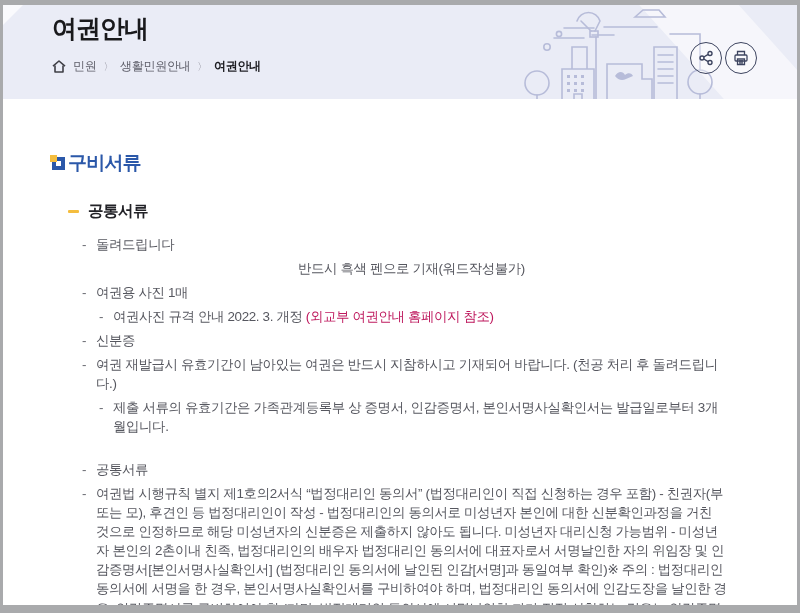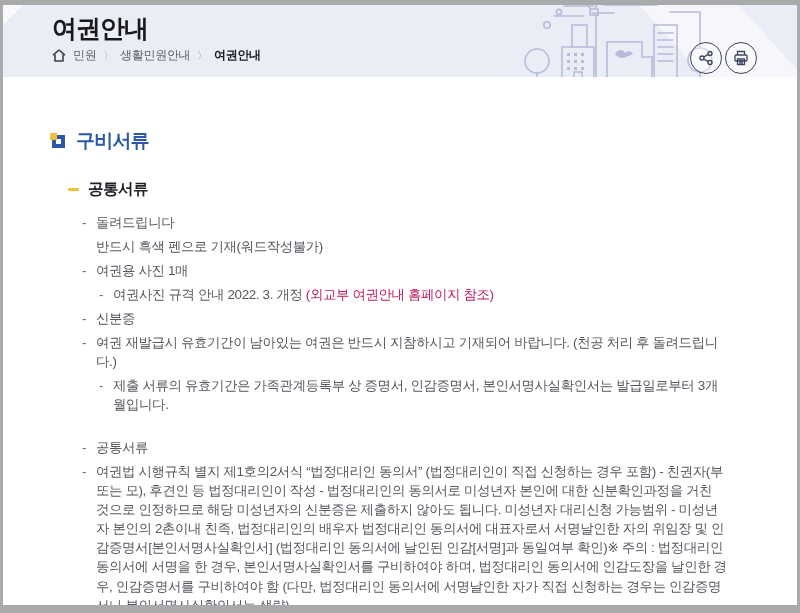--- a/index.html
+++ b/index.html
@@ -8,66 +8,66 @@
     width:800px; height:613px; position:relative; overflow:hidden;
     background:#a9aaac;
     font-family:"Liberation Sans","DejaVu Sans",sans-serif;
   }
   .page {
     position:absolute; top:5px; left:3px; right:3px; bottom:8px;
     background:#ffffff; overflow:hidden;
   }
 
   
-  .hdr { position:relative; height:72px; background:#eaecf6; overflow:hidden; }
+  .hdr { position:relative; height:94px; background:#eaecf6; overflow:hidden; }
   .hdr-stripe {
     position:absolute; width:74px; height:320px; right:26px; top:-110px;
     background:rgba(255,255,255,0.55); transform:rotate(-42deg);
   }
   .hdr-corner {
     position:absolute; left:0; top:0; width:0; height:0;
     border-left:20px solid rgba(255,255,255,0.75);
     border-bottom:20px solid transparent;
   }
   .hdr-title {
     position:absolute; left:49px; top:7px; margin:0;
     font-size:25px; font-weight:800; color:#19191c; letter-spacing:-1px;
   }
   .crumbs {
-    position:absolute; left:49px; top:42px;
+    position:absolute; left:49px; top:53px;
     display:flex; align-items:center; gap:7px;
     font-size:12px; color:#5d5d68; letter-spacing:-0.3px;
   }
   .crumbs .sep { color:#8d8d99; font-size:10px; }
   .crumbs .current { font-weight:700; color:#1c1c21; }
   .home-ic { display:flex; align-items:center; }
   .city { position:absolute; right:72px; bottom:-2px; pointer-events:none; }
   .actions { position:absolute; right:40px; top:37px; display:flex; gap:3px; }
   .act-btn {
     width:32px; height:32px; border-radius:50%;
     border:1.5px solid #3e4560; background:rgba(255,255,255,0.38);
     display:flex; align-items:center; justify-content:center;
     padding:0; cursor:pointer;
   }
 
   
   .main { padding:51px 54px 0 49px; color:#56575f; }
-  .sec-title { display:flex; align-items:center; gap:11px; margin:0 0 25px; }
+  .sec-title { display:flex; align-items:center; gap:3px; margin:0 0 25px; }
   .sq { position:relative; width:13px; height:13px; border:4px solid #2b58a9; background:#fff; flex:0 0 auto; }
   .sq::before { content:""; position:absolute; left:-6px; top:-6px; width:7px; height:7px; background:#f4bd3e; }
   .sec-title h2 { margin:0; font-size:19px; font-weight:800; color:#2b58a9; letter-spacing:-0.8px; }
 
   .subsec { margin:0 16px 24px; }
   .subsec h3 { display:flex; align-items:center; gap:9px; margin:0 0 13px; font-size:15.5px; font-weight:800; color:#222227; letter-spacing:-0.5px; }
   .dash-b { width:11px; height:3.5px; background:#f4bd3e; border-radius:1px; flex:0 0 auto; }
 
   ul.doc-list { list-style:none; margin:0; padding:0; font-size:13.4px; line-height:1.42; letter-spacing:-0.35px; }
   ul.doc-list li { position:relative; padding-left:14px; margin:0 0 5px 14px; }
   ul.doc-list li.lv2 { margin-left:31px; }
-  ul.doc-list li.cont { margin-bottom:5px; }
+  ul.doc-list li.cont { margin-bottom:5px;text-align:center; }
   ul.doc-list li .d { position:absolute; left:0; top:0; color:#6a6b73; }
   a.link { color:#be185d; text-decoration:none;text-align:right; }
 </style>
 </head>
 <body>
 
 <div class="page">
 
   <header class="hdr">
     <div class="hdr-stripe"></div>

